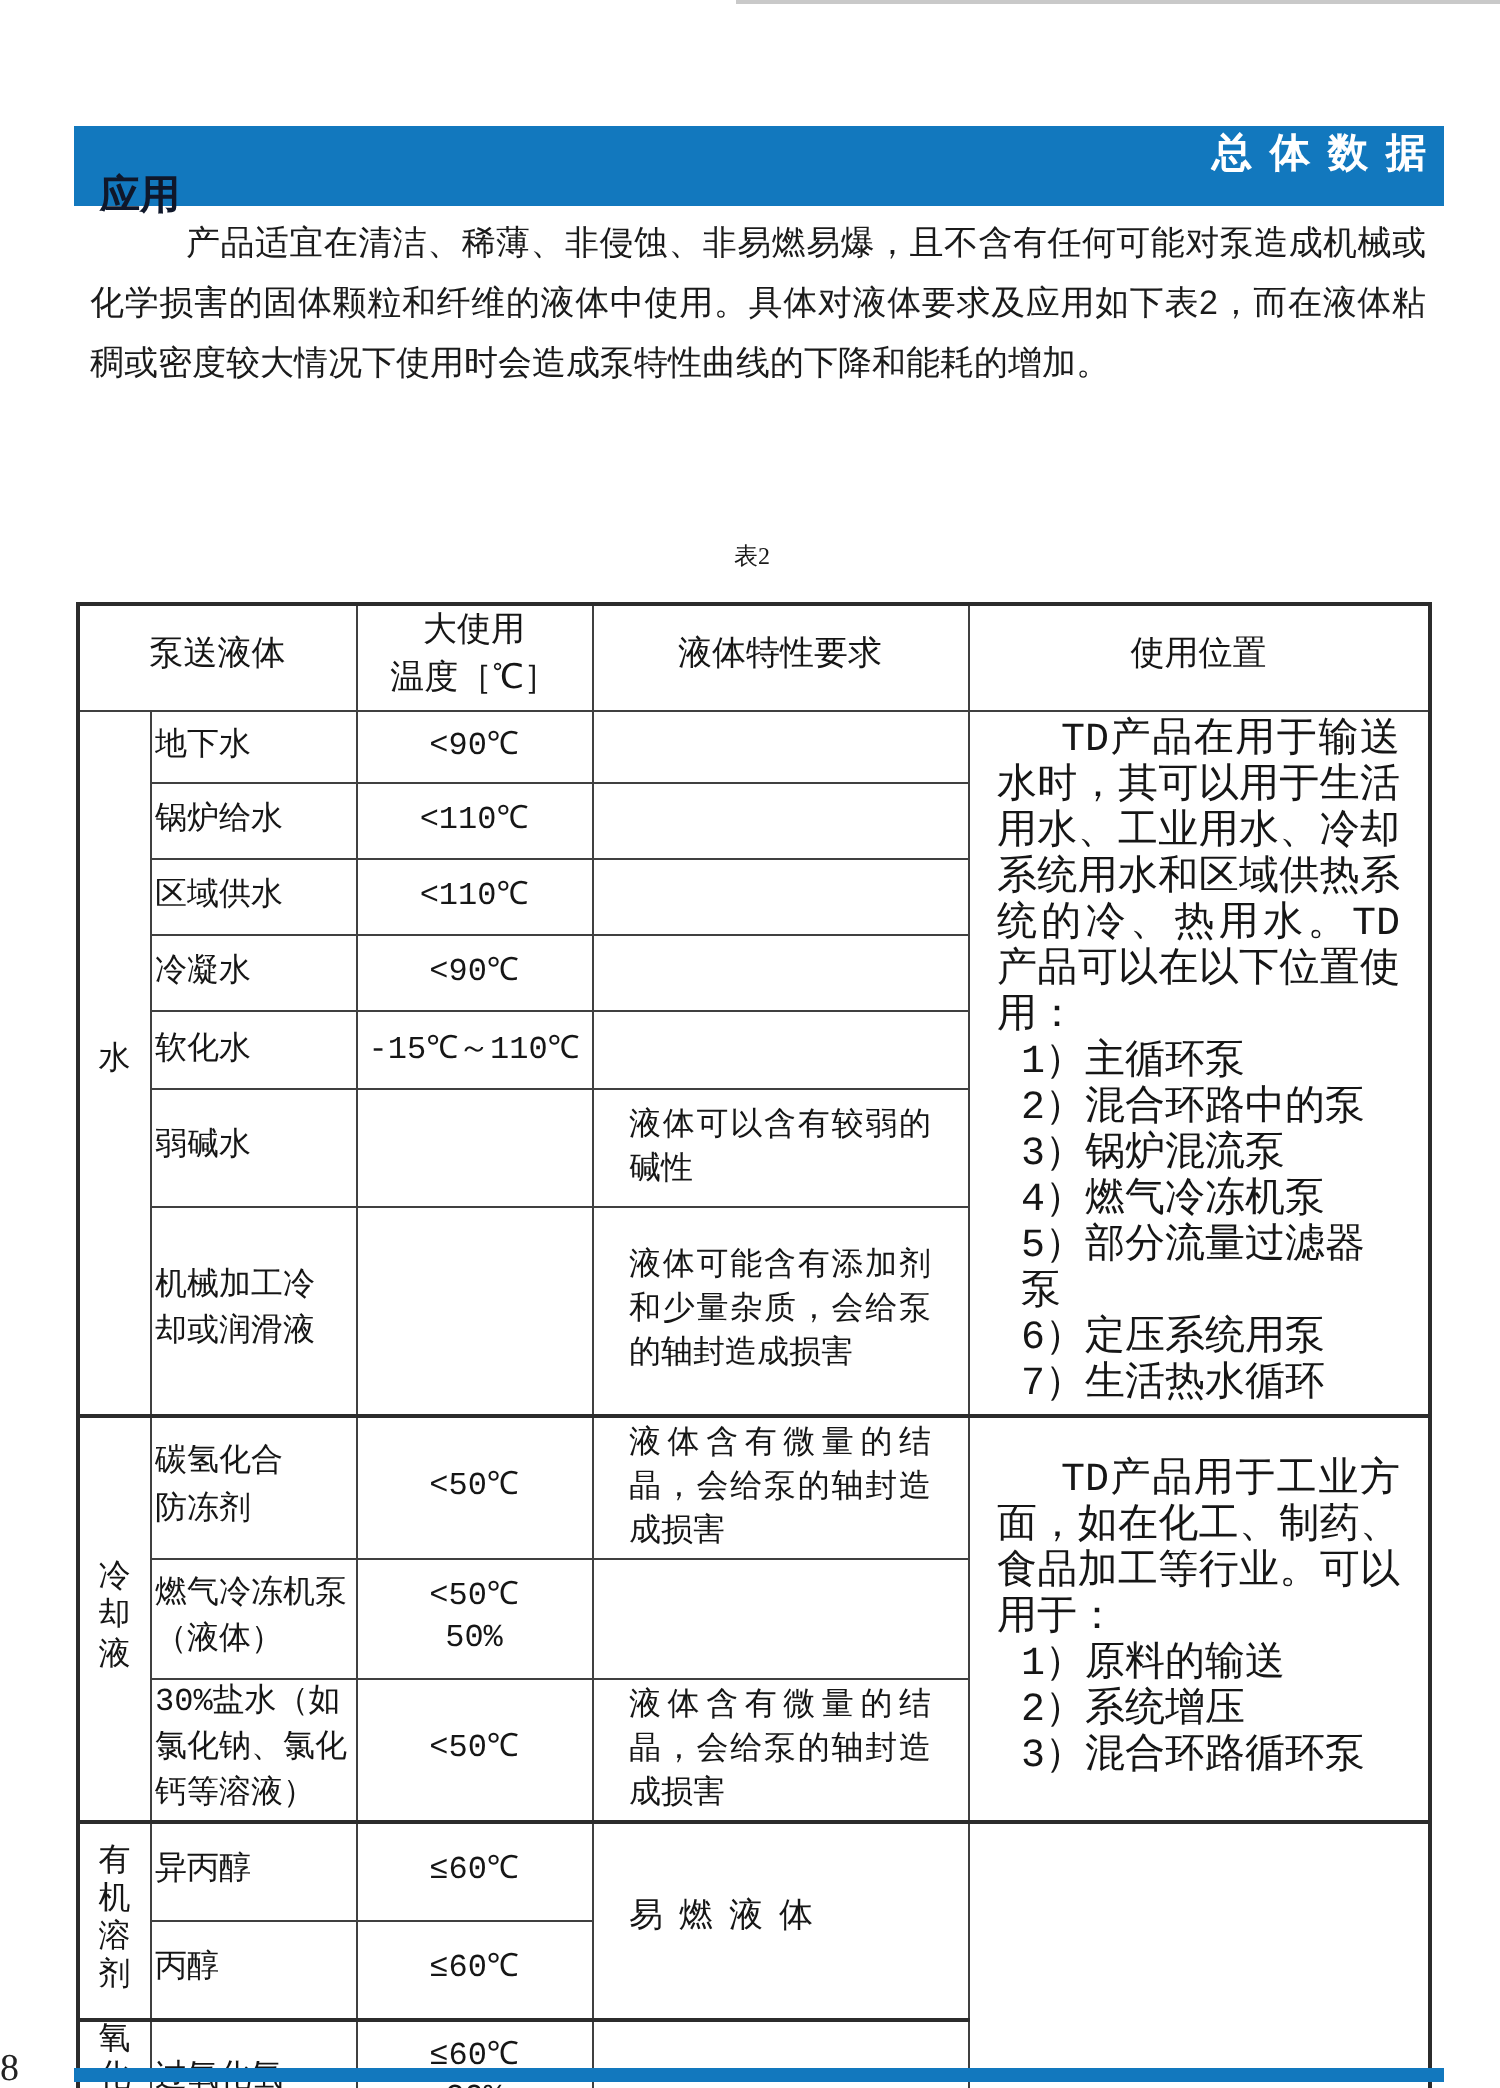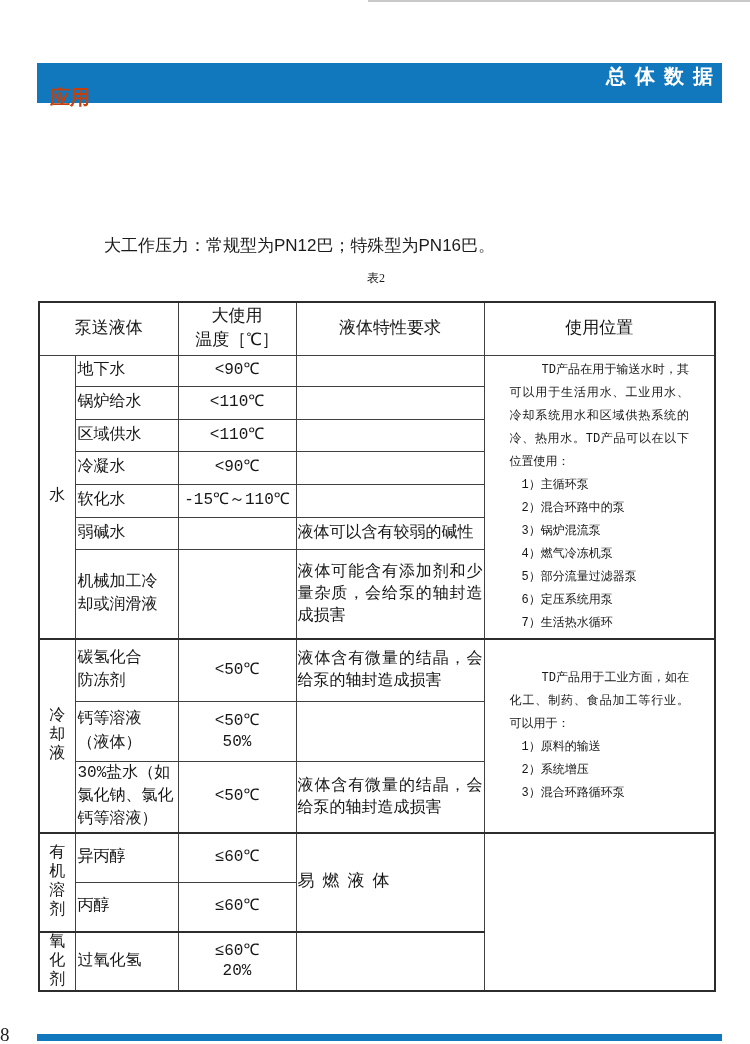--- a/index.html
+++ b/index.html
@@ -6,41 +6,41 @@
   .page{position:relative;width:750px;height:1044px;background:#ffffff;overflow:hidden;
         font-family:"Liberation Serif","DejaVu Serif",serif;color:#1a1a1a;}
   .artifact{position:absolute;left:368px;top:0;width:382px;height:2px;background:#c9c9c9;}
 
   .header-bar{position:absolute;left:37px;top:15px;width:685px;height:40px;
         display:flex;align-items:flex-start;justify-content:flex-end;box-sizing:border-box;padding-right:0;margin-top:48px;}
   .header-title{font-family:"Liberation Sans","DejaVu Sans",sans-serif;font-weight:bold;
         font-size:20px;color:#ffffff;letter-spacing:9px;}
 
   .section-heading{position:absolute;left:50px;top:84px;margin:0;
-        font-family:"Liberation Sans","DejaVu Sans",sans-serif;font-weight:bold;font-size:20px;color:#c2410c;}
+        font-family:"Liberation Sans","DejaVu Sans",sans-serif;font-weight:bold;font-size:20px;color:#0f172a;}
   .intro{position:absolute;left:45px;top:107px;width:668px;margin:0;
         font-family:"Liberation Sans","DejaVu Sans",sans-serif;font-size:17px;line-height:30px;
         text-align:justify;text-indent:48px;color:#1b1b1b;}
   .spec-line{position:absolute;font-family:"Liberation Sans","DejaVu Sans",sans-serif;font-size:17px;color:#1b1b1b;}
   .temp-line{left:87px;top:203px;}
   .pressure-line{left:104px;top:234px;}
 
   .table-caption{position:absolute;left:38px;top:270px;width:676px;text-align:center;font-size:12px;}
 
   table.spec{position:absolute;left:38px;top:301px;width:676px;border-collapse:collapse;
         table-layout:fixed;border:2px solid #2c2c2c;font-family:Liberation Mono, monospace;}
   table.spec th,table.spec td{border:1px solid #404040;font-weight:normal;color:#161616;
         overflow:hidden;box-sizing:border-box;}
   table.spec th{font-size:17px;text-align:center;white-space:pre-line;line-height:24px;}
   td.group{font-size:16px;text-align:center;line-height:1.2;padding:0 9px;word-break:break-all;}
   td.liquid{font-size:16px;text-align:left;white-space:pre-line;line-height:1.45;padding:0 2px;}
   td.temp{font-size:16px;text-align:center;white-space:pre-line;line-height:1.3;padding:0 2px;}
-  td.char{font-size:16px;text-align:justify;line-height:22px;padding:2px 1px;}
+  td.char{font-size:16px;text-align:justify;line-height:22px;padding:2px 18px;}
   td.char.flam{text-align:left;letter-spacing:8px;font-size:17px;}
-  td.loc{font-size:12px;vertical-align:top;padding:3px 25px;}
+  td.loc{font-size:20px;vertical-align:top;padding:3px 14px;}
   td.loc.mid{vertical-align:middle;border-radius:16px;}
   .loc-intro{text-indent:32px;text-align:justify;line-height:23px;}
   .loc-item{padding-left:12px;line-height:23px;}
   .gs{border-top:2px solid #2c2c2c !important;}
 
   .footer-num{position:absolute;left:0px;top:1024px;font-size:19px;color:#222;}
   .footer-bar{position:absolute;left:37px;top:1034px;width:685px;height:7px;}
 </style>
 </head>
 <body>
@@ -48,21 +48,21 @@
 <div class="page">
 
   <div class="artifact"></div>
 
   <div class="header-bar" style="background: rgb(18, 120, 190);">
     <span class="header-title">总体数据</span>
   </div>
 
   <h1 class="section-heading">应用</h1>
 
-  <div class="spec-line pressure-line">大工作压力：常规型为PN12巴；特殊型为PN16巴。</div>
+  <p class="intro">产品适宜在清洁、稀薄、非侵蚀、非易燃易爆，且不含有任何可能对泵造成机械或化学损害的固体颗粒和纤维的液体中使用。具体对液体要求及应用如下表2，而在液体粘稠或密度较大情况下使用时会造成泵特性曲线的下降和能耗的增加。</p>
 
   <div class="table-caption">表2</div>
 
   <table class="spec">
     <colgroup>
       <col style="width:36px">
         <col style="width:103px">
         <col style="width:118px">
       <col style="width:188px">
         <col style="width:231px">
@@ -131,21 +131,21 @@
       <td class="temp gs">&lt;50℃</td>
       <td class="char gs">液体含有微量的结晶，会给泵的轴封造成损害</td>
       <td class="loc mid gs" rowspan="3">
         <div class="loc-intro">TD产品用于工业方面，如在化工、制药、食品加工等行业。可以用于：</div>
         <div class="loc-item">1）原料的输送</div>
         <div class="loc-item">2）系统增压</div>
         <div class="loc-item">3）混合环路循环泵</div>
       </td>
     </tr>
     <tr style="height:60px">
-      <td class="liquid">钙等溶液
+      <td class="liquid">燃气冷冻机泵
 （液体）</td>
       <td class="temp">&lt;50℃
 50%</td>
       <td class="char"></td>
     </tr>
     <tr style="height:62px">
       <td class="liquid">30%盐水（如
 氯化钠、氯化
 钙等溶液）</td>
       <td class="temp">&lt;50℃</td>

